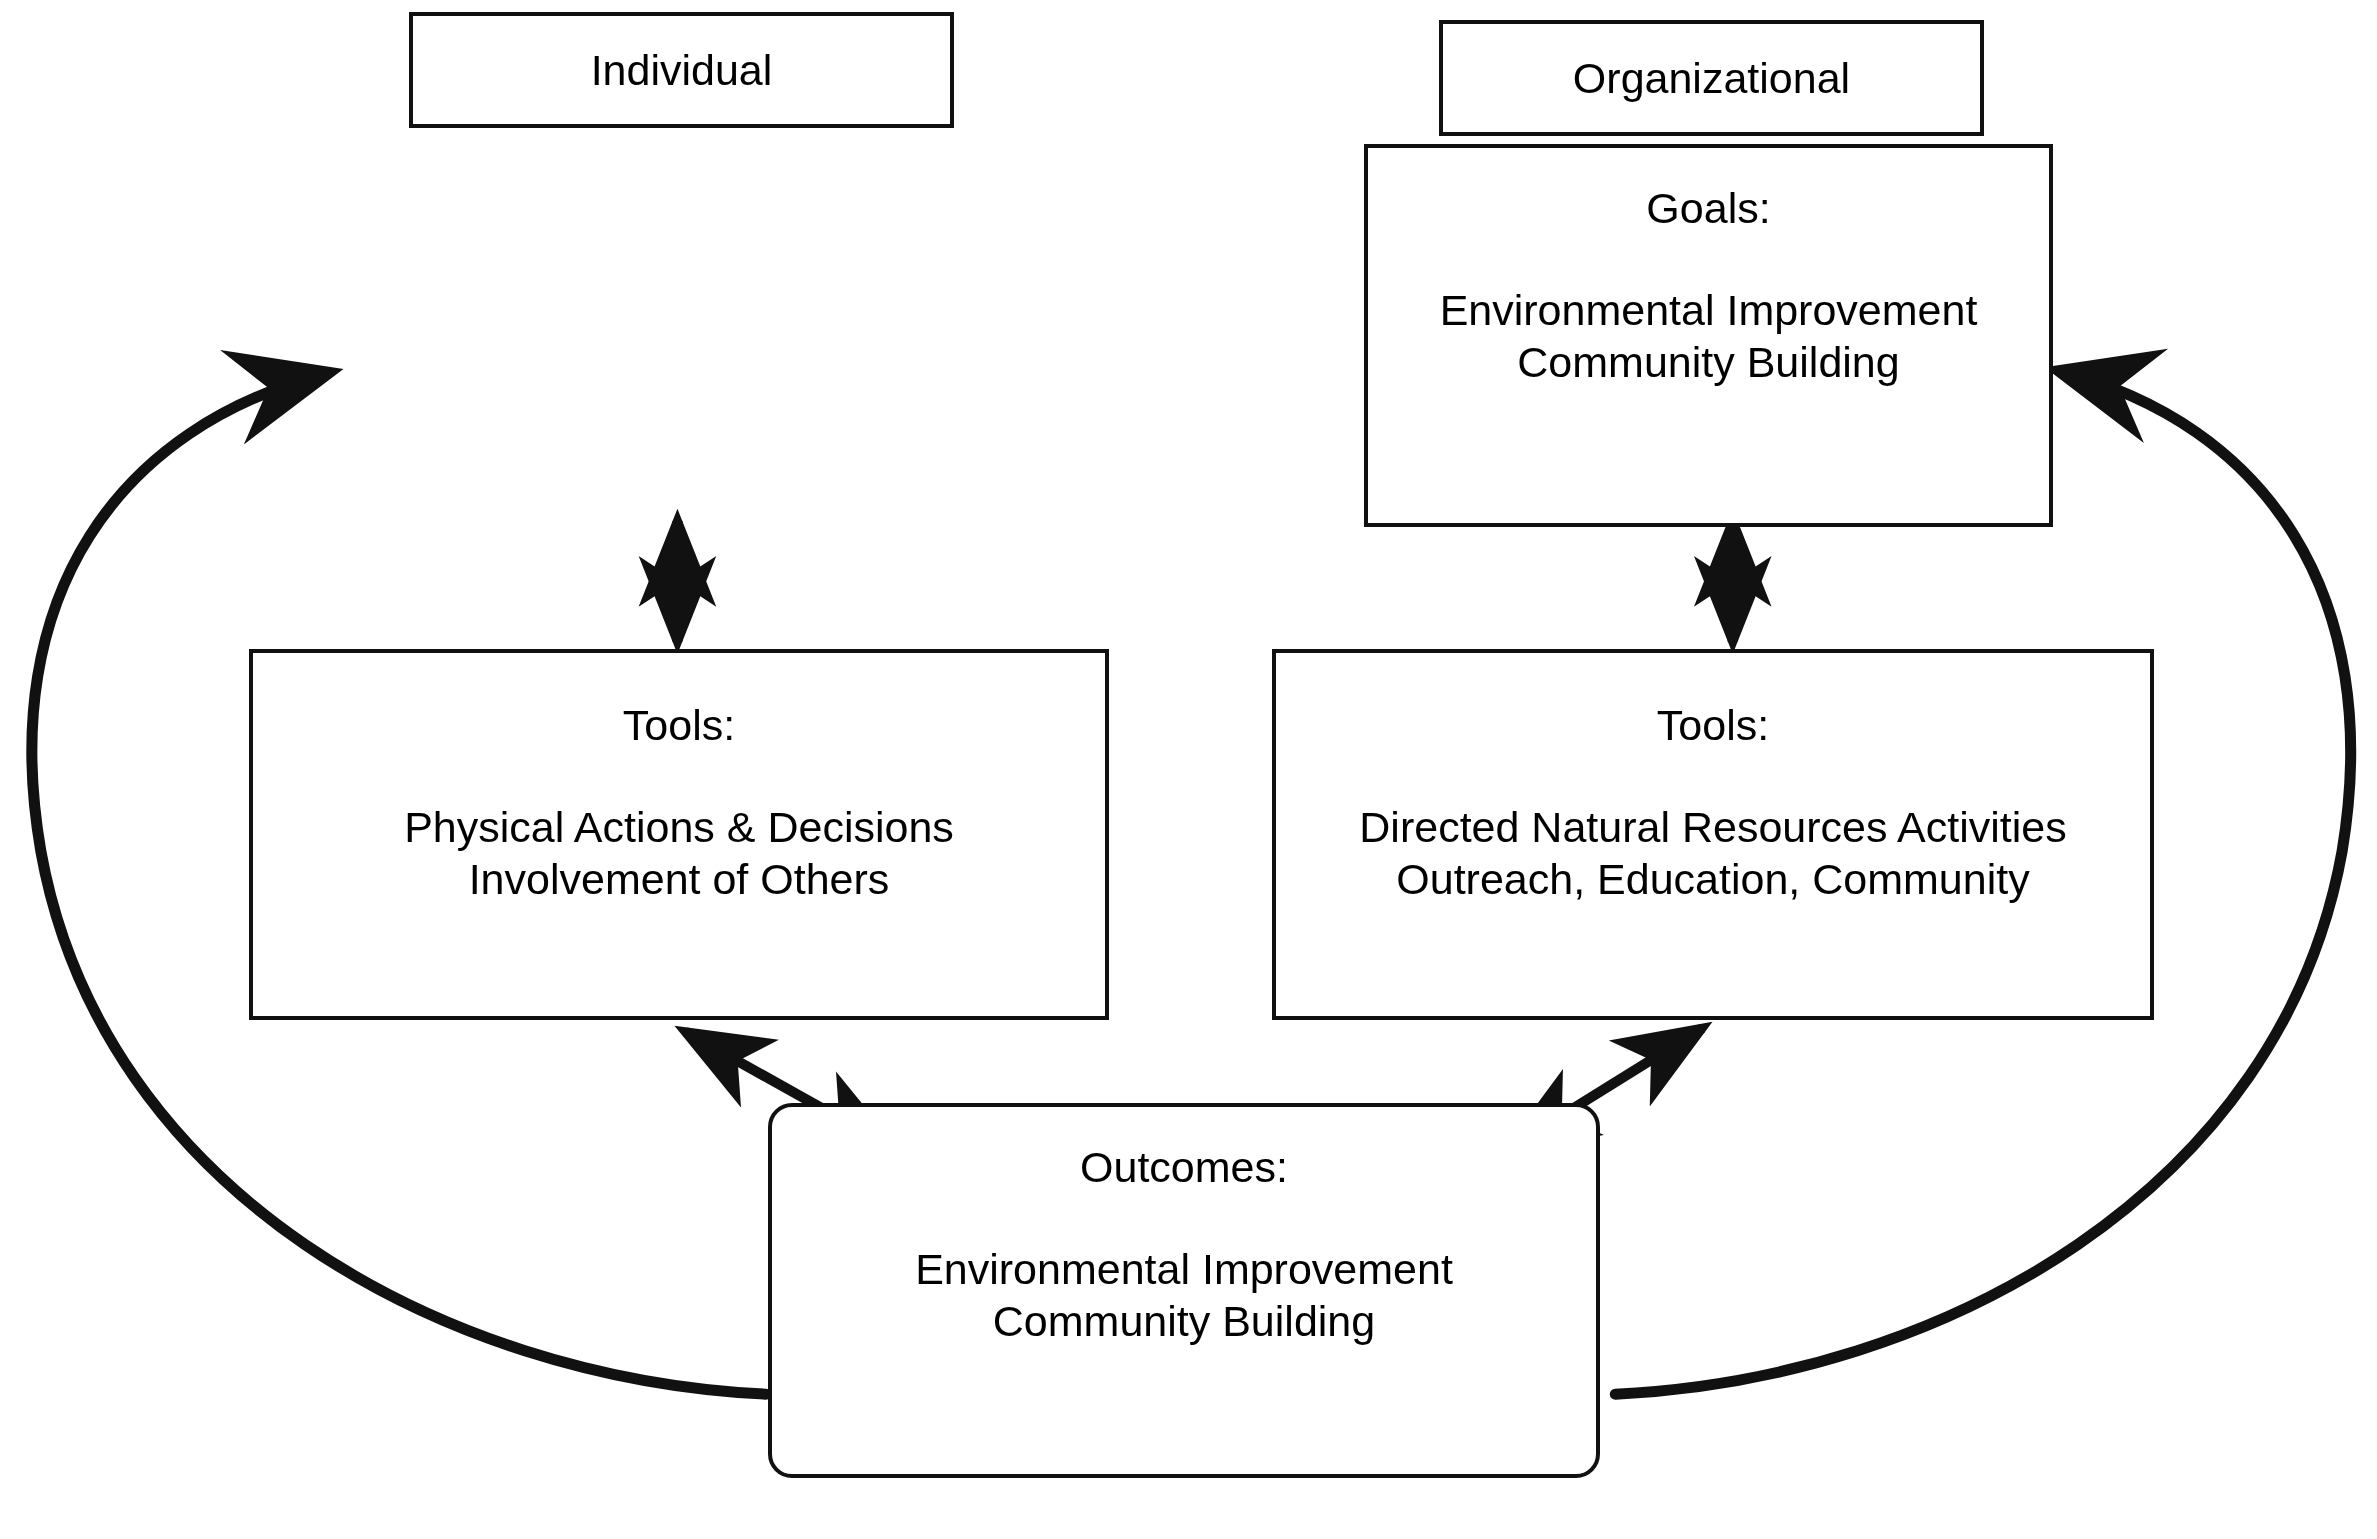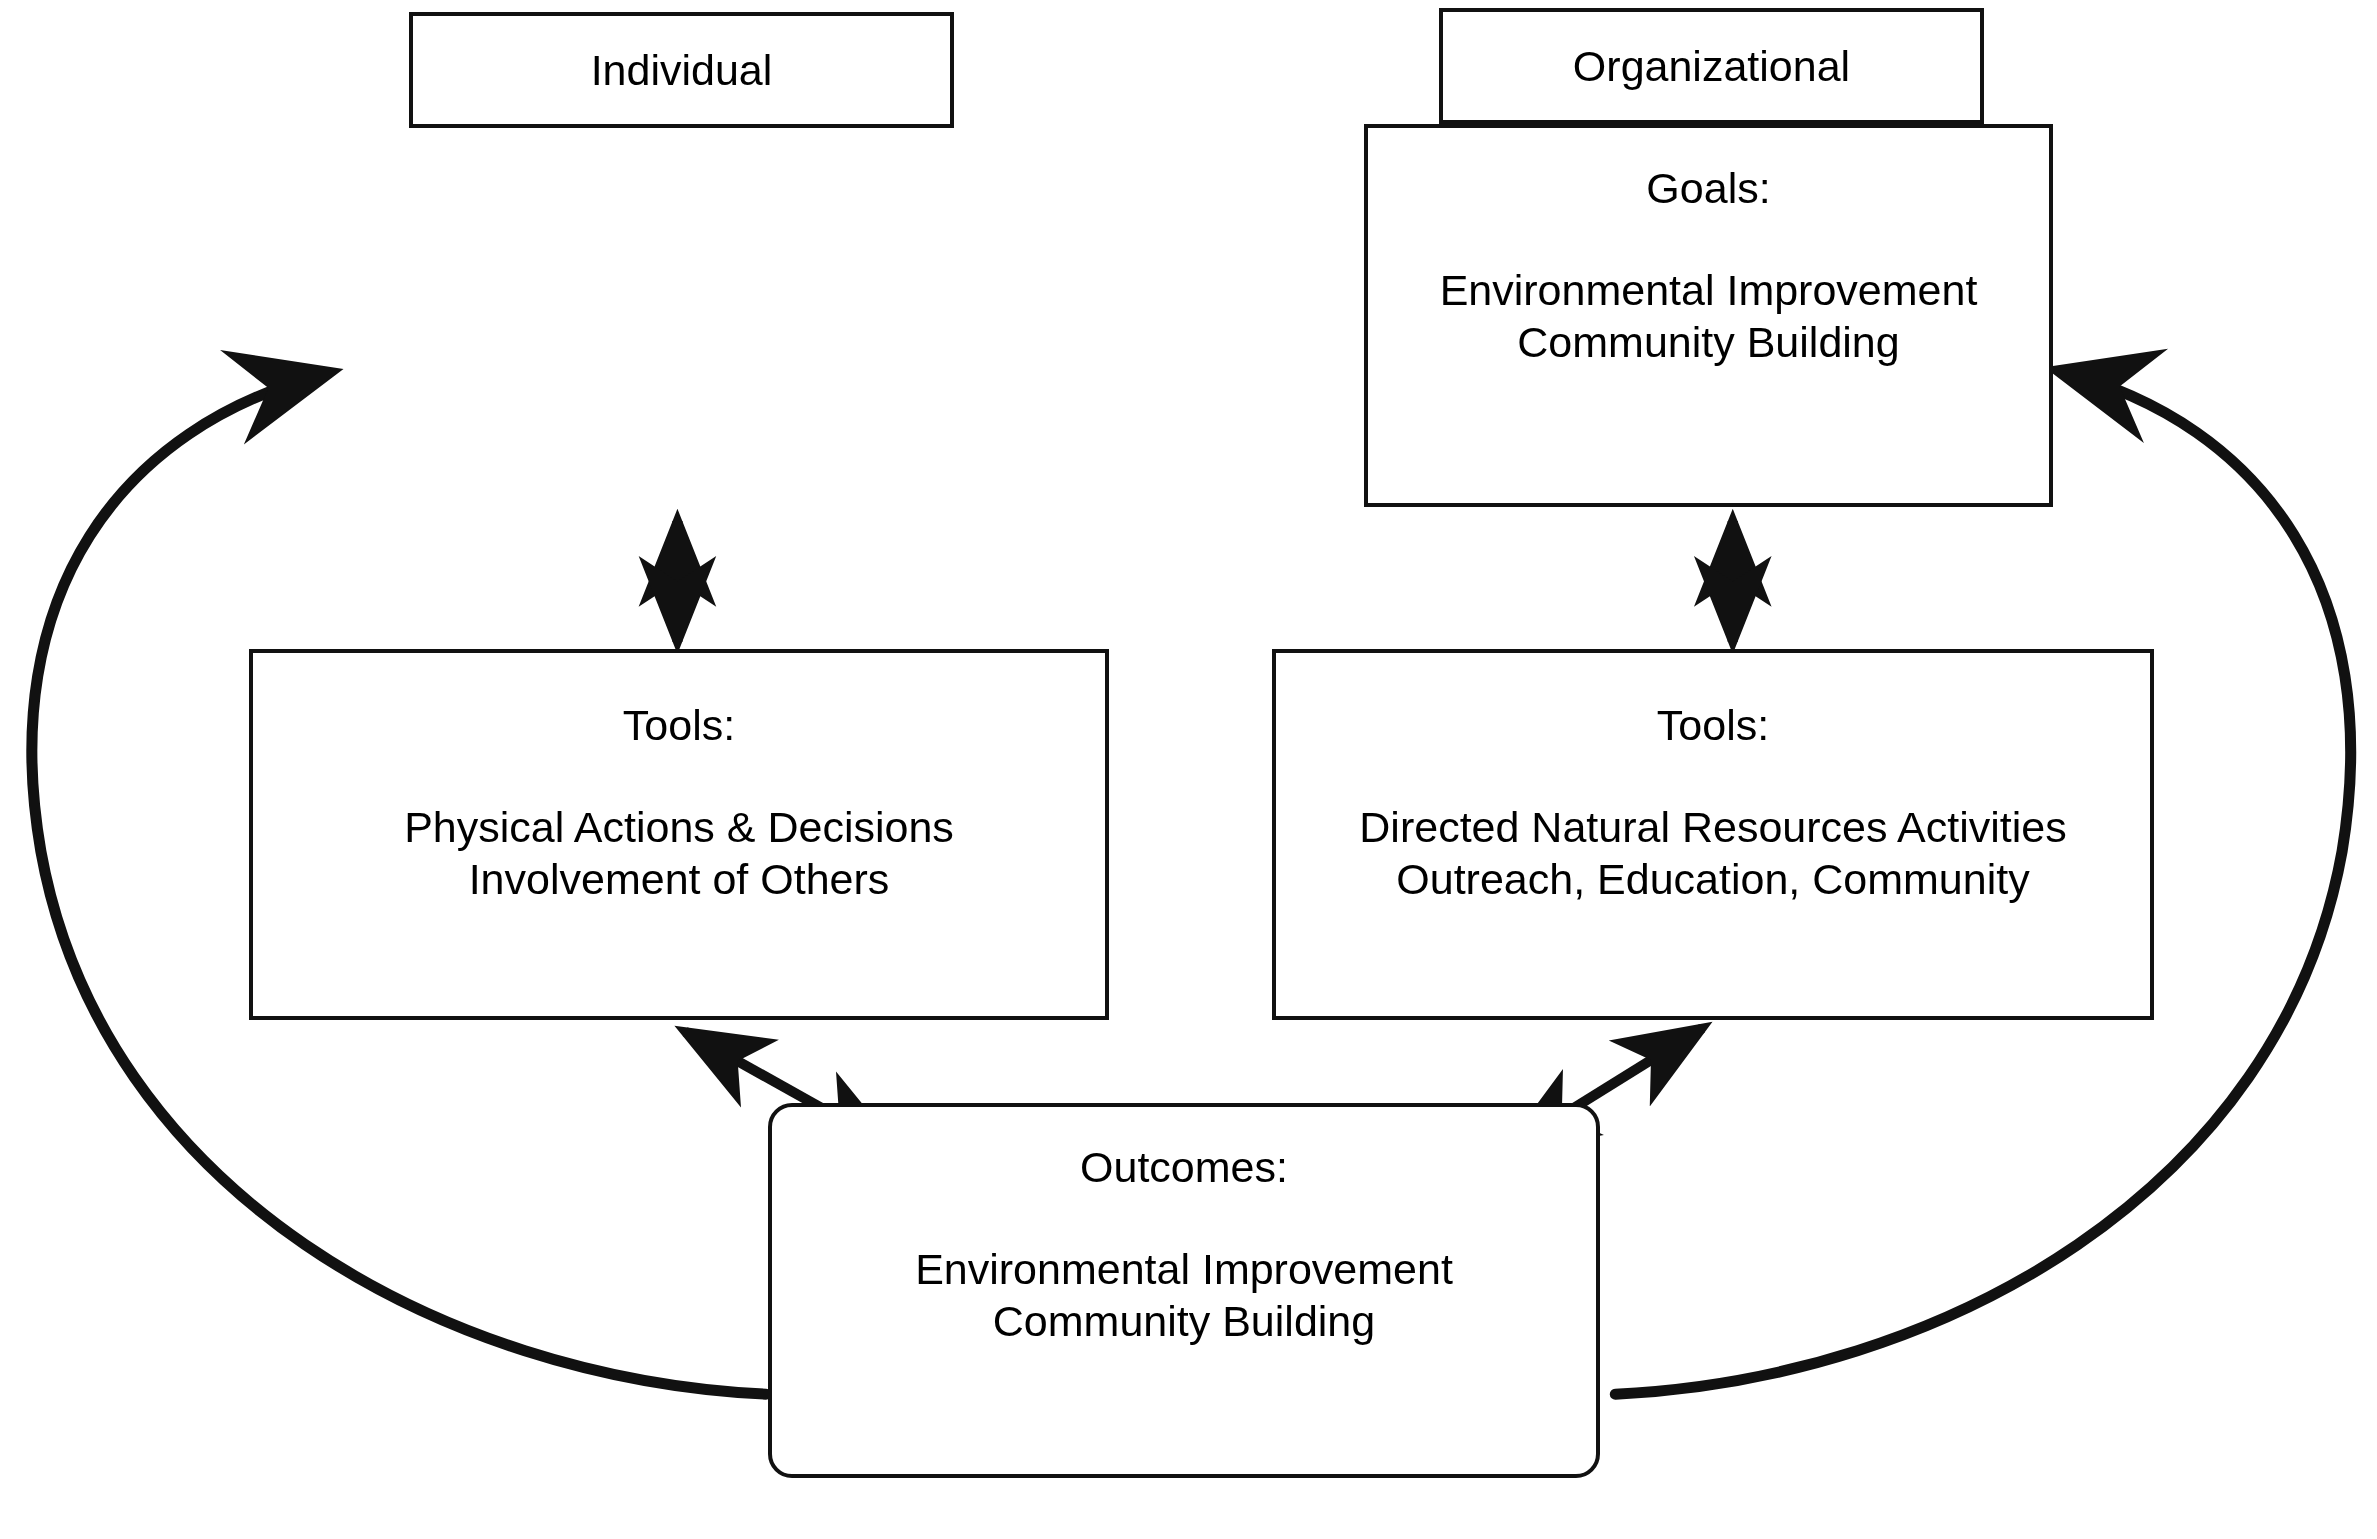--- a/index.html
+++ b/index.html
@@ -52,32 +52,32 @@
   }
   .node-lines div { white-space: nowrap; }
 
   
   #node-individual {
     left: 409px; top: 12px; width: 545px; height: 116px;
     justify-content: center;
     z-index: 4;
   }
   #node-organizational {
-    left: 1439px; top: 8px; width: 545px; height: 116px;
+    left: 1439px; top: 20px; width: 545px; height: 116px;
     justify-content: center;
     z-index: 4;
   }
 
   
   #node-values {
     left: 334px; top: 129px; width: 691px; height: 383px;
     padding-top: 36px;
   }
   #node-goals {
-    left: 1364px; top: 124px; width: 689px; height: 383px;
+    left: 1364px; top: 144px; width: 689px; height: 383px;
     padding-top: 36px;
   }
 
   
   #node-tools-individual {
     left: 249px; top: 649px; width: 860px; height: 371px;
     padding-top: 48px;
   }
   #node-tools-organizational {
     left: 1272px; top: 649px; width: 882px; height: 371px;

